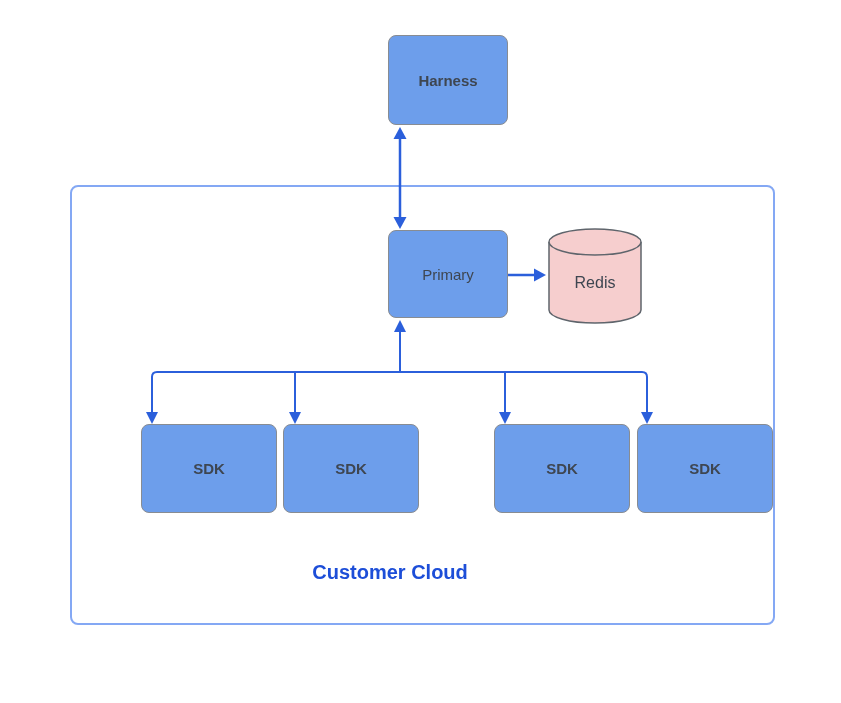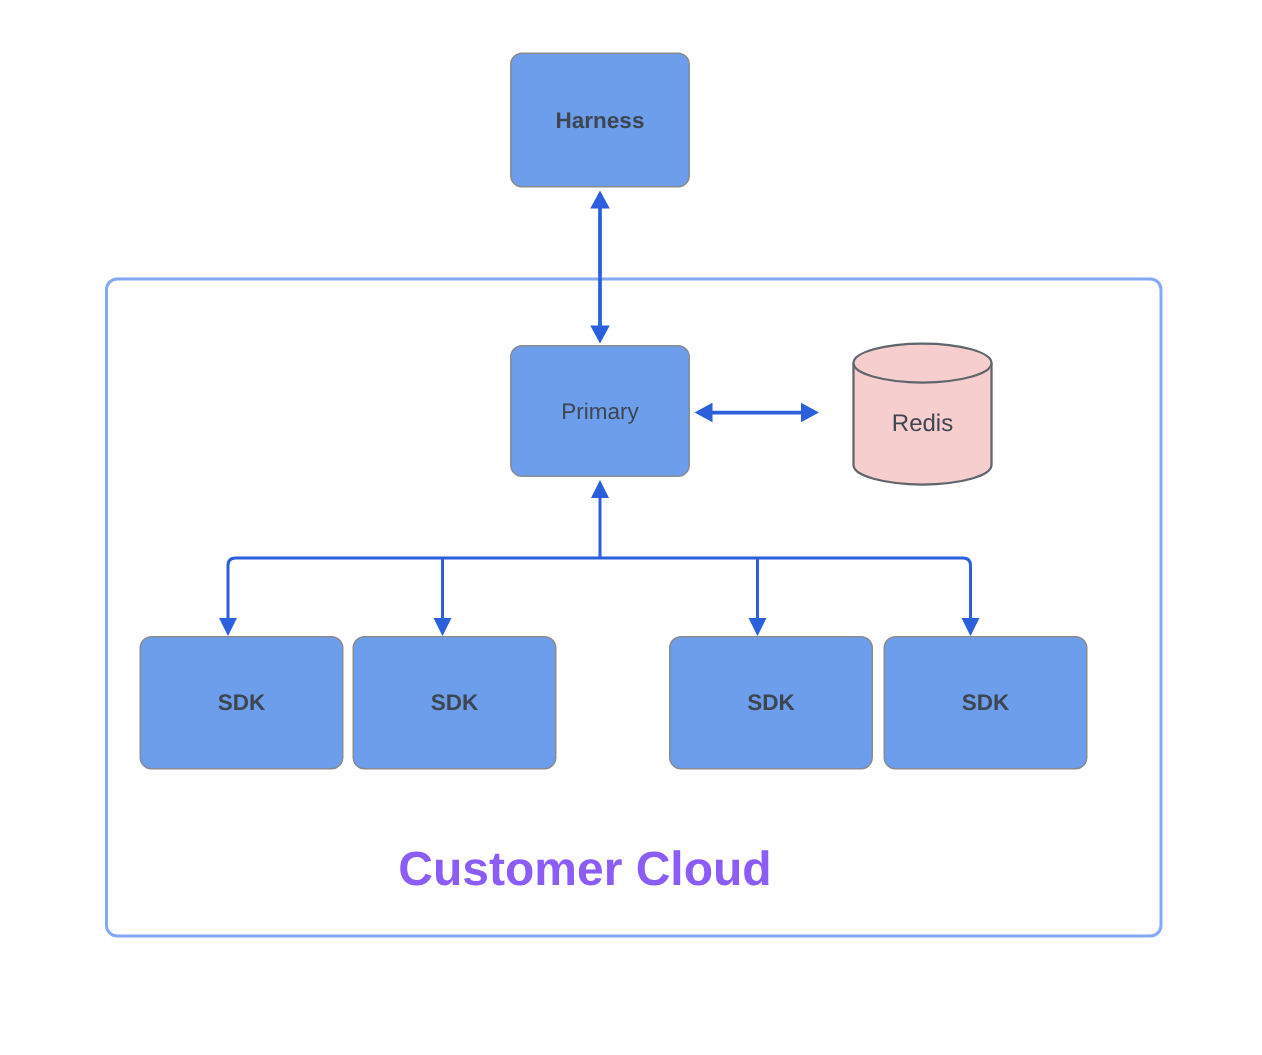--- a/index.html
+++ b/index.html
@@ -12,20 +12,21 @@
   }
   .node{
     position:absolute;
     background:#6D9EEB;
     border:1px solid #888C92;
     border-radius:8px;
     display:flex;align-items:center;justify-content:center;
     box-sizing:border-box;
     color:#3E4651;
     font-size:15px;
+    margin-left:48px;
   }
   .node.bold{font-weight:bold;}
   .node-harness{left:340px;top:35px;width:120px;height:90px;}
   .node-primary{left:340px;top:230px;width:120px;height:88px;}
   .node-sdk{top:424px;width:136px;height:89px;}
   .node-sdk1{left:93px;}
   .node-sdk2{left:235px;}
   .node-sdk3{left:446px;}
   .node-sdk4{left:589px;}
   .container-box{
@@ -33,27 +34,27 @@
     left:70px;top:185px;width:705px;height:440px;
     border:2px solid #84A8F4;
     border-radius:8px;
     box-sizing:border-box;
     background:transparent;
   }
   .container-title{
     position:absolute;
     left:70px;top:561px;width:640px;
     text-align:center;
-    font-size:32px;
+    font-size:20px;
     font-weight:bold;
-    color:#8b5cf6;
+    color:#1d4ed8;
   }
   .redis-wrap{
     position:absolute;
-    left:548px;top:228px;width:94px;height:96px;margin-left:20px;
+    left:548px;top:228px;width:94px;height:96px;
   }
   .redis-label{
     position:absolute;
     left:0;top:14px;width:94px;height:82px;
     display:flex;align-items:center;justify-content:center;
     color:#3E4651;font-size:16px;
   }
   .connector-layer{
     position:absolute;left:0;top:0;width:841px;height:703px;
     pointer-events:none;

